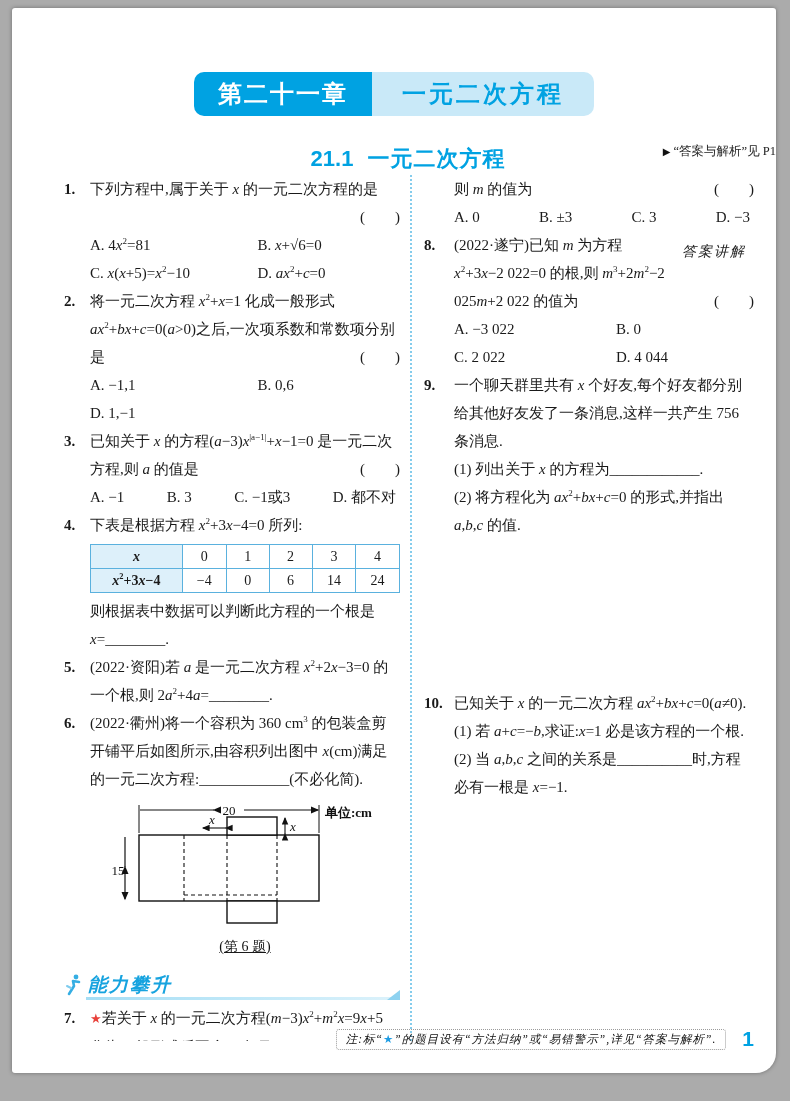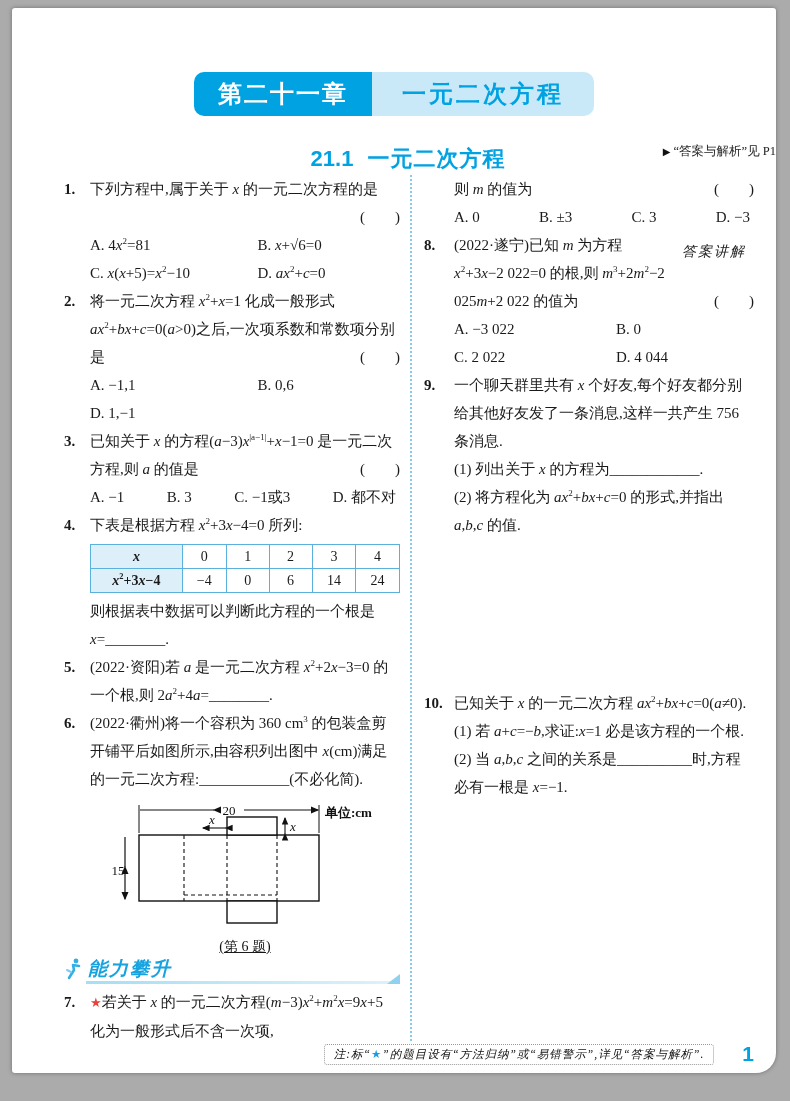--- a/index.html
+++ b/index.html
@@ -64,21 +64,21 @@
   .fig-caption{font-size:14px;line-height:18px;color:#111;}
 
   
   .qr-wrap{float:right;width:80px;margin:4px 0 2px 6px;text-align:center;}
   .qr-blur{width:72px;height:72px;margin:0 auto;background:#909090;filter:blur(5px);border-radius:6px;}
   .qr-caption{display:block;font-size:14px;font-style:italic;letter-spacing:2px;color:#222;margin-top:3px;text-align:center;}
 
   .gap-lg{margin-top:150px;}
 
   
-  .footer{position:absolute;right:22px;bottom:7px;display:flex;align-items:center;gap:28px;}
+  .footer{position:absolute;right:22px;bottom:22px;display:flex;align-items:center;gap:16px;}
   .footnote{border:1.5px dotted #9a9a9a;border-radius:3px;padding:2px 9px;font-size:11.5px;
             font-style:italic;letter-spacing:1px;color:#111;}
   .footnote .star-blue{color:#1e9ce3;font-style:normal;}
   .page-num{color:#00a2e2;font-size:21px;font-weight:bold;font-family:"Liberation Sans",sans-serif;}
 </style>
 </head>
 <body>
 
 <div class="photo">
   <div class="page">
@@ -212,21 +212,21 @@
                 <line x1="176" y1="21" x2="176" y2="37" stroke="#111" stroke-width="1.1" marker-start="url(#ah)" marker-end="url(#ah)" transform="rotate(180 176 29)"></line>
                 <text x="181" y="34" font-style="italic">x</text>
 
                 <text x="216" y="20" font-weight="bold">单位:cm</text>
               </svg>
               <div class="fig-caption">(第 6 题)</div>
             </div>
           </div>
         </div>
 
-        <div class="sec-h" style="margin-top:0;">
+        <div class="sec-h" style="margin-top:16px;">
           <svg class="runner" width="20" height="24" viewBox="0 0 20 24">
             <circle cx="12" cy="4" r="2.4" fill="#35aee3"></circle>
             <path d="M5 21 L10 13 L9 8 L15 9" stroke="#35aee3" stroke-width="2.6" fill="none" stroke-linecap="round" stroke-linejoin="round"></path>
             <path d="M3 13 L7 15" stroke="#7fccee" stroke-width="2" fill="none" stroke-linecap="round"></path>
           </svg>
           <span class="sec-label">能力攀升</span>
           <span class="sec-line"></span>
           <span class="sec-tri"></span>
         </div>
 

